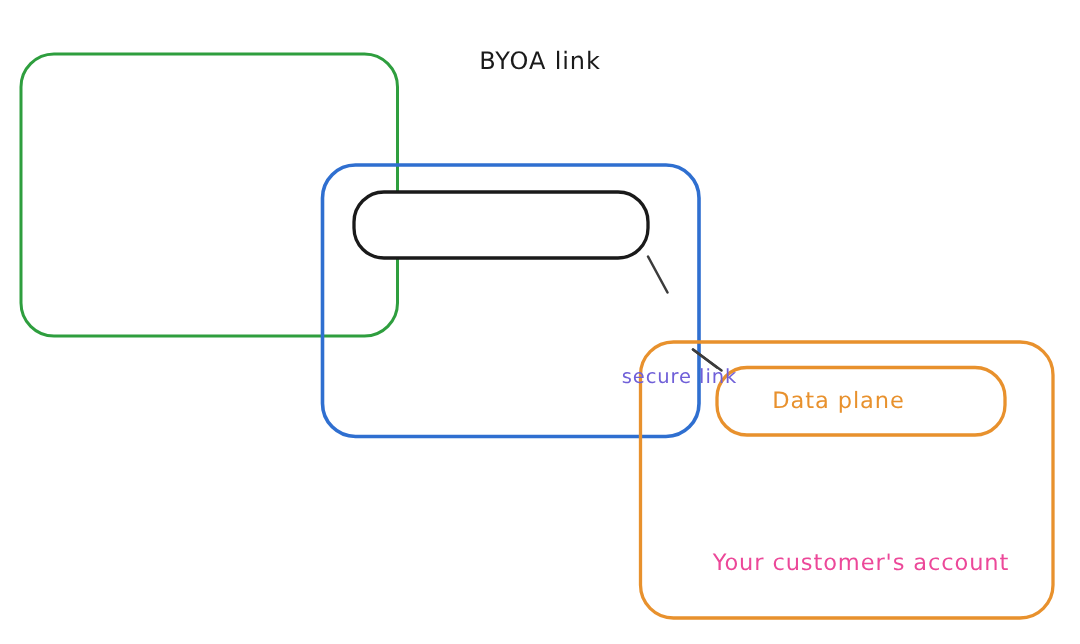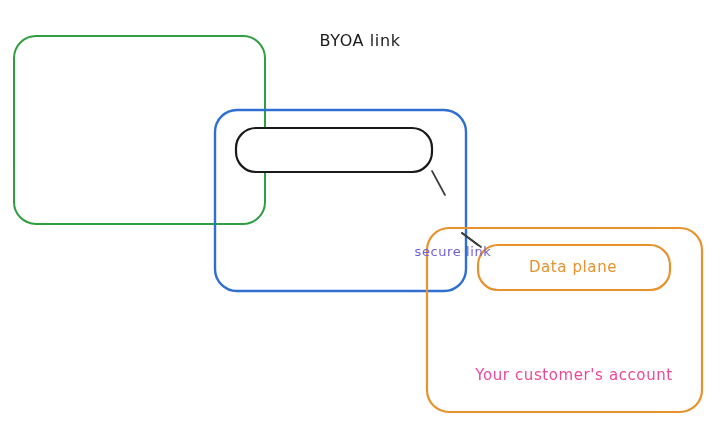--- a/index.html
+++ b/index.html
@@ -62,21 +62,21 @@
   }
   #secure-link-label {
     left: 453px;
     top: 200px;
     transform: translateX(-50%);
     font-size: 13px;
     color: #6f5fd8;
     margin-top: 44px;
   }
   #data-plane-label {
-    left: 573px;
+    left: 559px;
     top: 258px;
     transform: translateX(-50%);
     font-size: 15px;
     color: #e8912d;
   }
   #customer-account-label {
     left: 574px;
     top: 366px;
     transform: translateX(-50%);
     font-size: 15px;

